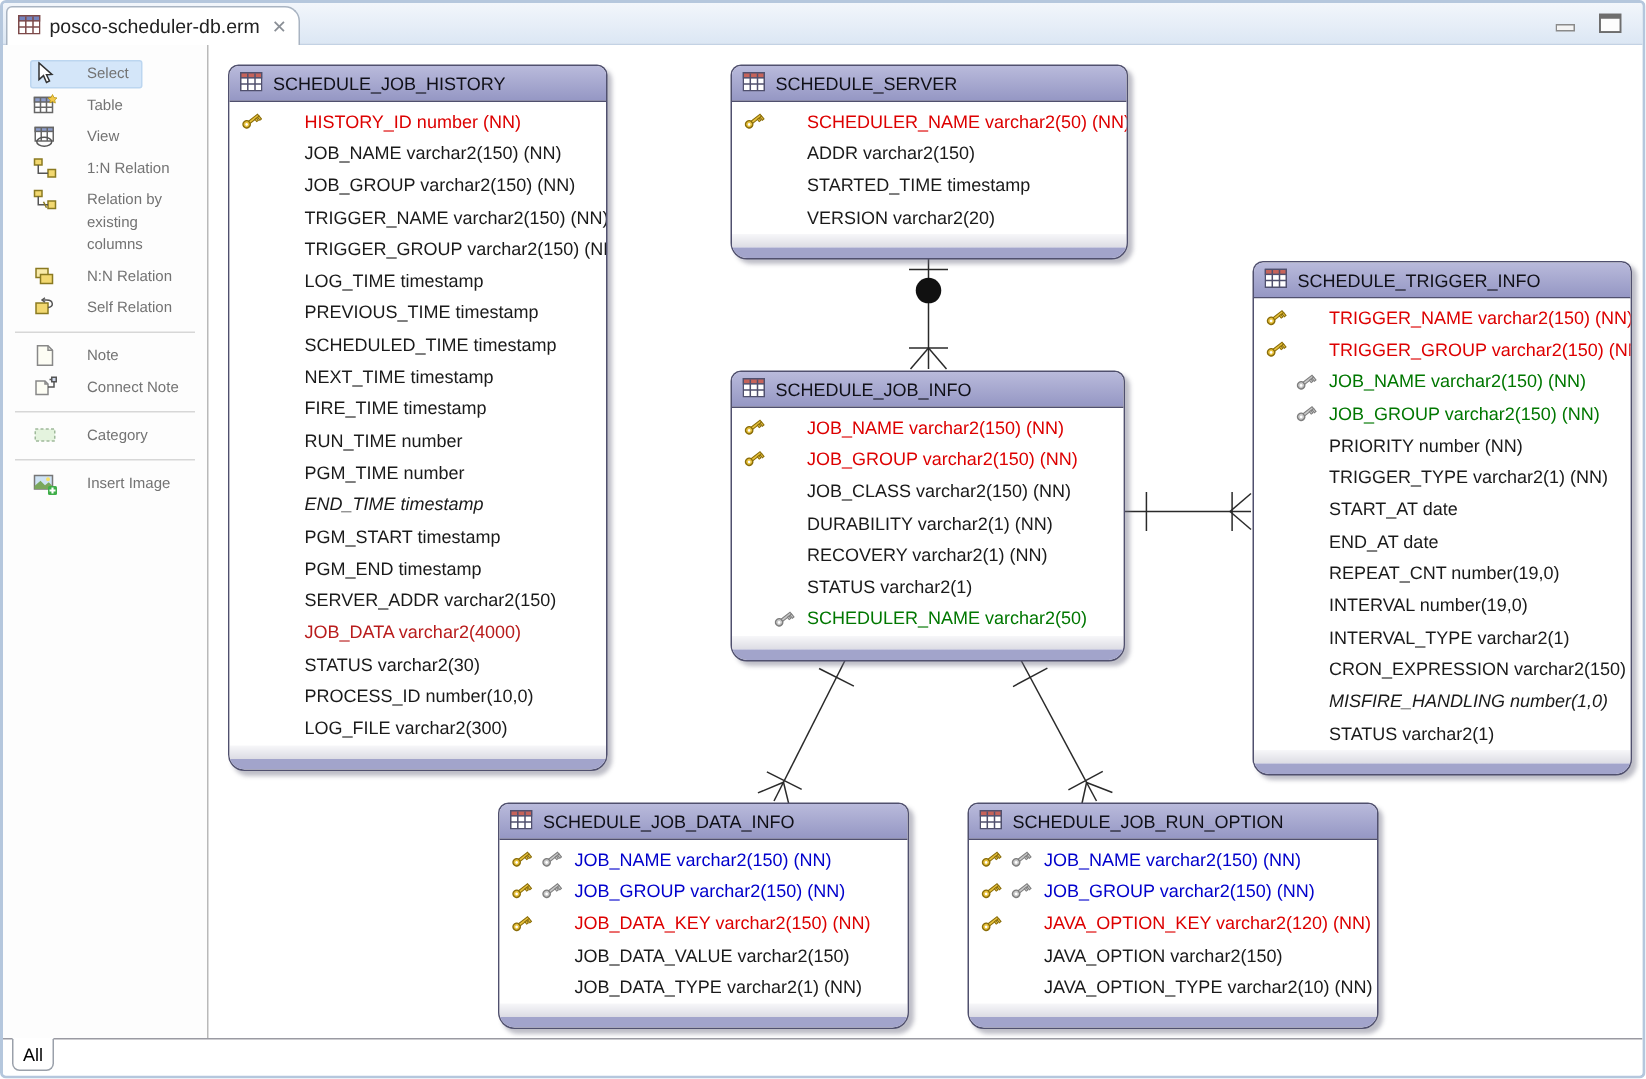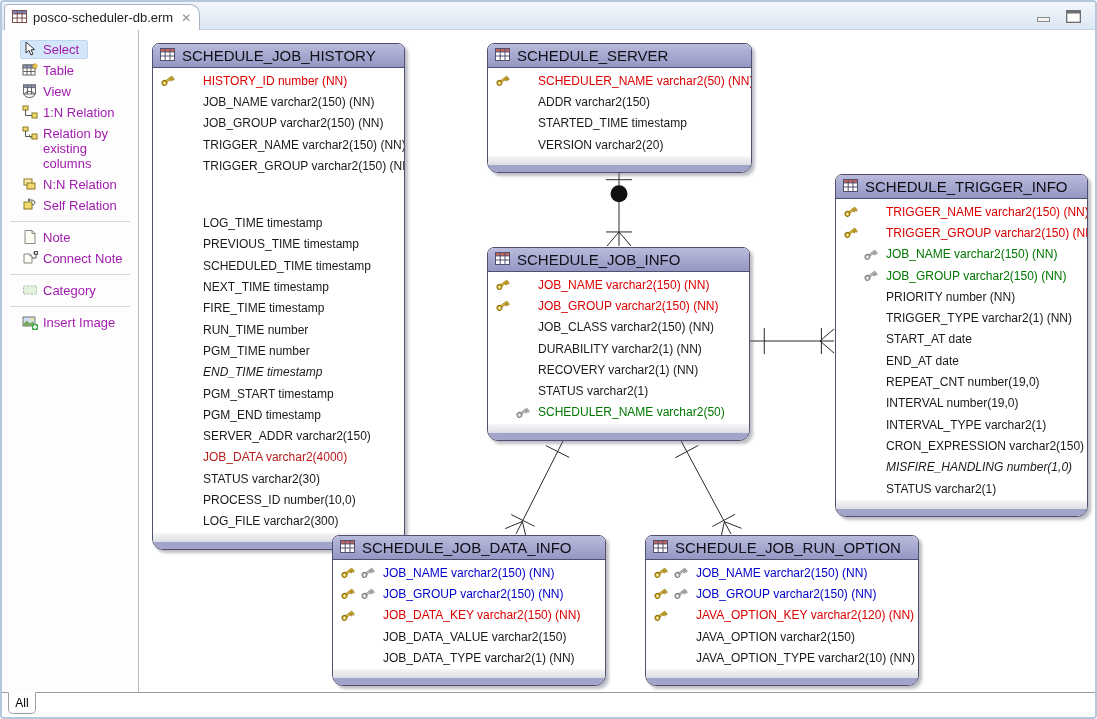--- a/index.html
+++ b/index.html
@@ -22,43 +22,43 @@
   }
   .tab-close { color:#8a8f96; font-size:12px; font-weight:bold; cursor:pointer; padding-left:2px; }
   #window-controls { position:absolute; right:14px; top:7px; display:flex; gap:16px; align-items:center; }
   .win-btn { display:inline-block; cursor:pointer; }
   
   #palette {
     position:absolute; left:0; top:28px; width:137px; height:662px;
     background:#fdfdfd; border-right:1px solid #b9b9b9; padding-top:8px;
   }
   .pal-item {
-    display:flex; align-items:flex-start; gap:5px; margin:2px 6px 2px 18px;
-    padding:2px 4px 2px 2px; font-size:13px; color:#a21caf; cursor:pointer;
+    display:flex; align-items:flex-start; gap:20px; margin:2px 6px 2px 18px;
+    padding:2px 4px 2px 2px; font-size:10px; color:#737373; cursor:pointer;
     border-radius:2px; width:fit-content; max-width:112px; line-height:15px;
   }
   .pal-item.selected { background:#d4e6f9; border:1px solid #bcd6f0; padding:1px 8px 1px 1px; }
   .pal-item .pic { flex:0 0 16px; height:16px; margin-top:-1px; }
   .pal-divider { height:1px; background:#d7d7d7; margin:6px 8px 6px 8px; }
   
   #canvas {
     position:absolute; left:138px; top:28px; right:0; height:662px; background:#fff;
   }
   #connector-layer { position:absolute; left:0; top:0; width:1097px; height:719px; pointer-events:none; }
   
   .entity {
     position:absolute; background:#fff;
     border:1px solid #50506e; border-radius:7px 7px 11px 11px;
     box-shadow:3px 3px 3px rgba(110,110,130,.45);
     overflow:hidden;
   }
   .ent-header {
     height:24px; background:linear-gradient(#b9badb,#9597c4);
     border-bottom:1px solid #50506e; display:flex; align-items:center;
-    gap:7px; padding:0 7px; font-size:15px; color:#101018;
+    gap:7px; padding:0 7px; font-size:12px; color:#101018;
   }
   .ent-body { background:#fff; padding:2px 0 1px 0; }
   .ent-row { position:relative; height:21.3px; display:flex; align-items:center;
              padding-left:50px; font-size:12px; white-space:nowrap; }
   .key { position:absolute; top:3px; width:15px; height:15px; }
   .key.slot1 { left:7px; }
   .key.slot2 { left:27px; }
   .ent-footer { height:16px; display:flex; flex-direction:column; }
   .ent-footer .gray { flex:1; background:linear-gradient(#f7f7f9,#dcdce4); }
   .ent-footer .band { height:7px; background:#a2a4cb; }
@@ -274,21 +274,21 @@
         </div>
         <div class="ent-row" style="color: rgb(26, 26, 26);">
           <span>JOB_GROUP varchar2(150) (NN)</span>
         </div>
         <div class="ent-row" style="color: rgb(26, 26, 26);">
           <span>TRIGGER_NAME varchar2(150) (NN)</span>
         </div>
         <div class="ent-row" style="color: rgb(26, 26, 26);">
           <span>TRIGGER_GROUP varchar2(150) (NN)</span>
         </div>
-        <div class="ent-row" style="color: rgb(26, 26, 26); margin-top: 36px;">
+        <div class="ent-row" style="color: rgb(26, 26, 26);">
           <span>LOG_TIME timestamp</span>
         </div>
         <div class="ent-row" style="color: rgb(26, 26, 26);">
           <span>PREVIOUS_TIME timestamp</span>
         </div>
         <div class="ent-row" style="color: rgb(26, 26, 26);">
           <span>SCHEDULED_TIME timestamp</span>
         </div>
         <div class="ent-row" style="color: rgb(26, 26, 26);">
           <span>NEXT_TIME timestamp</span>

